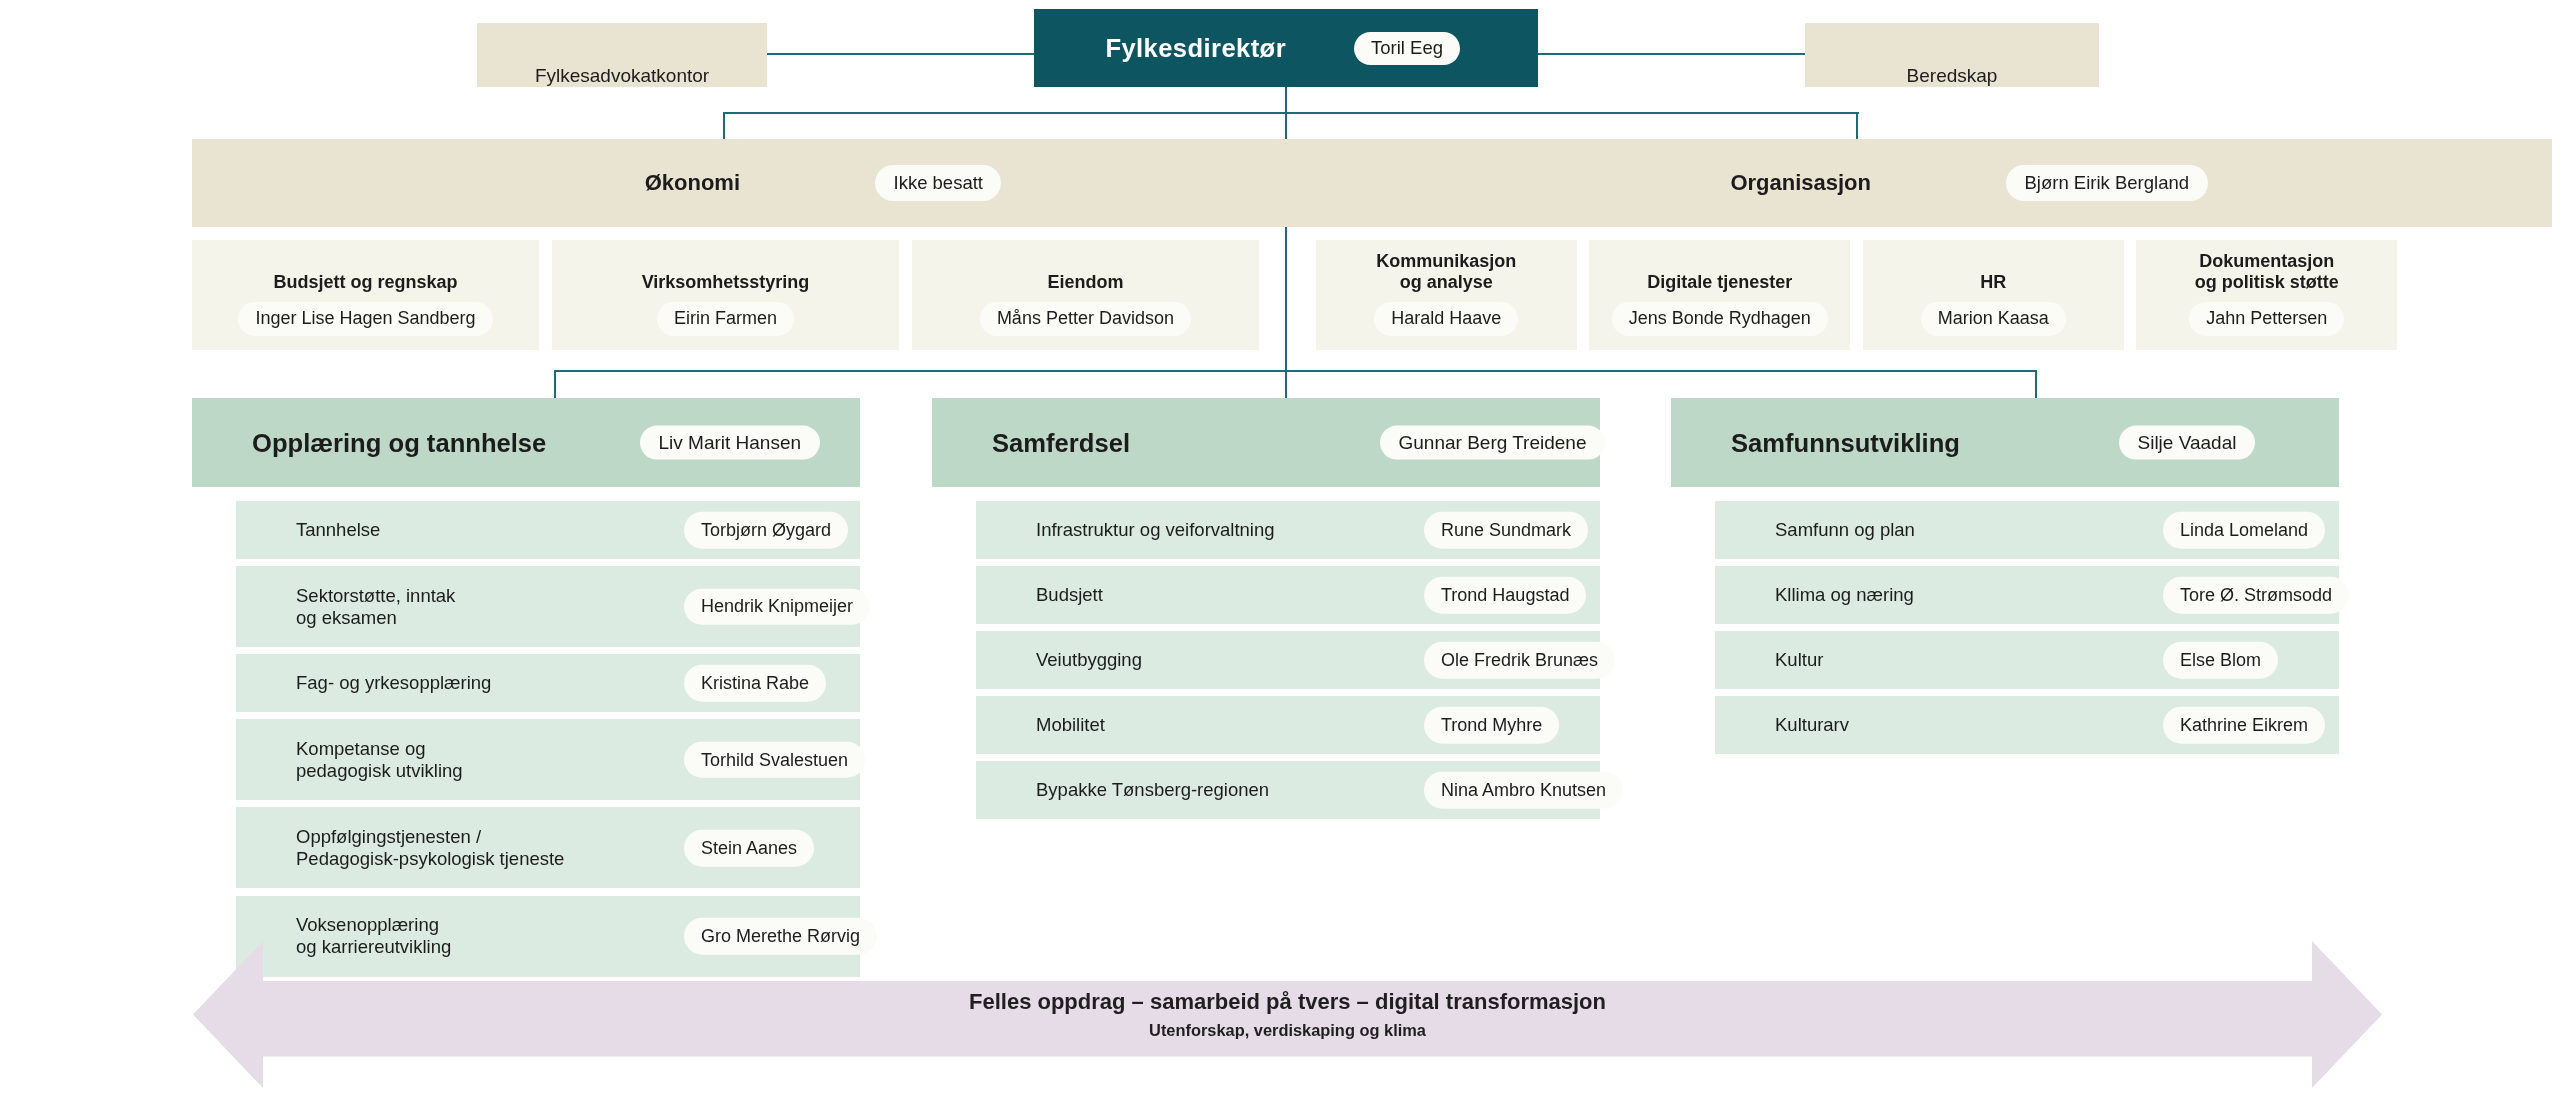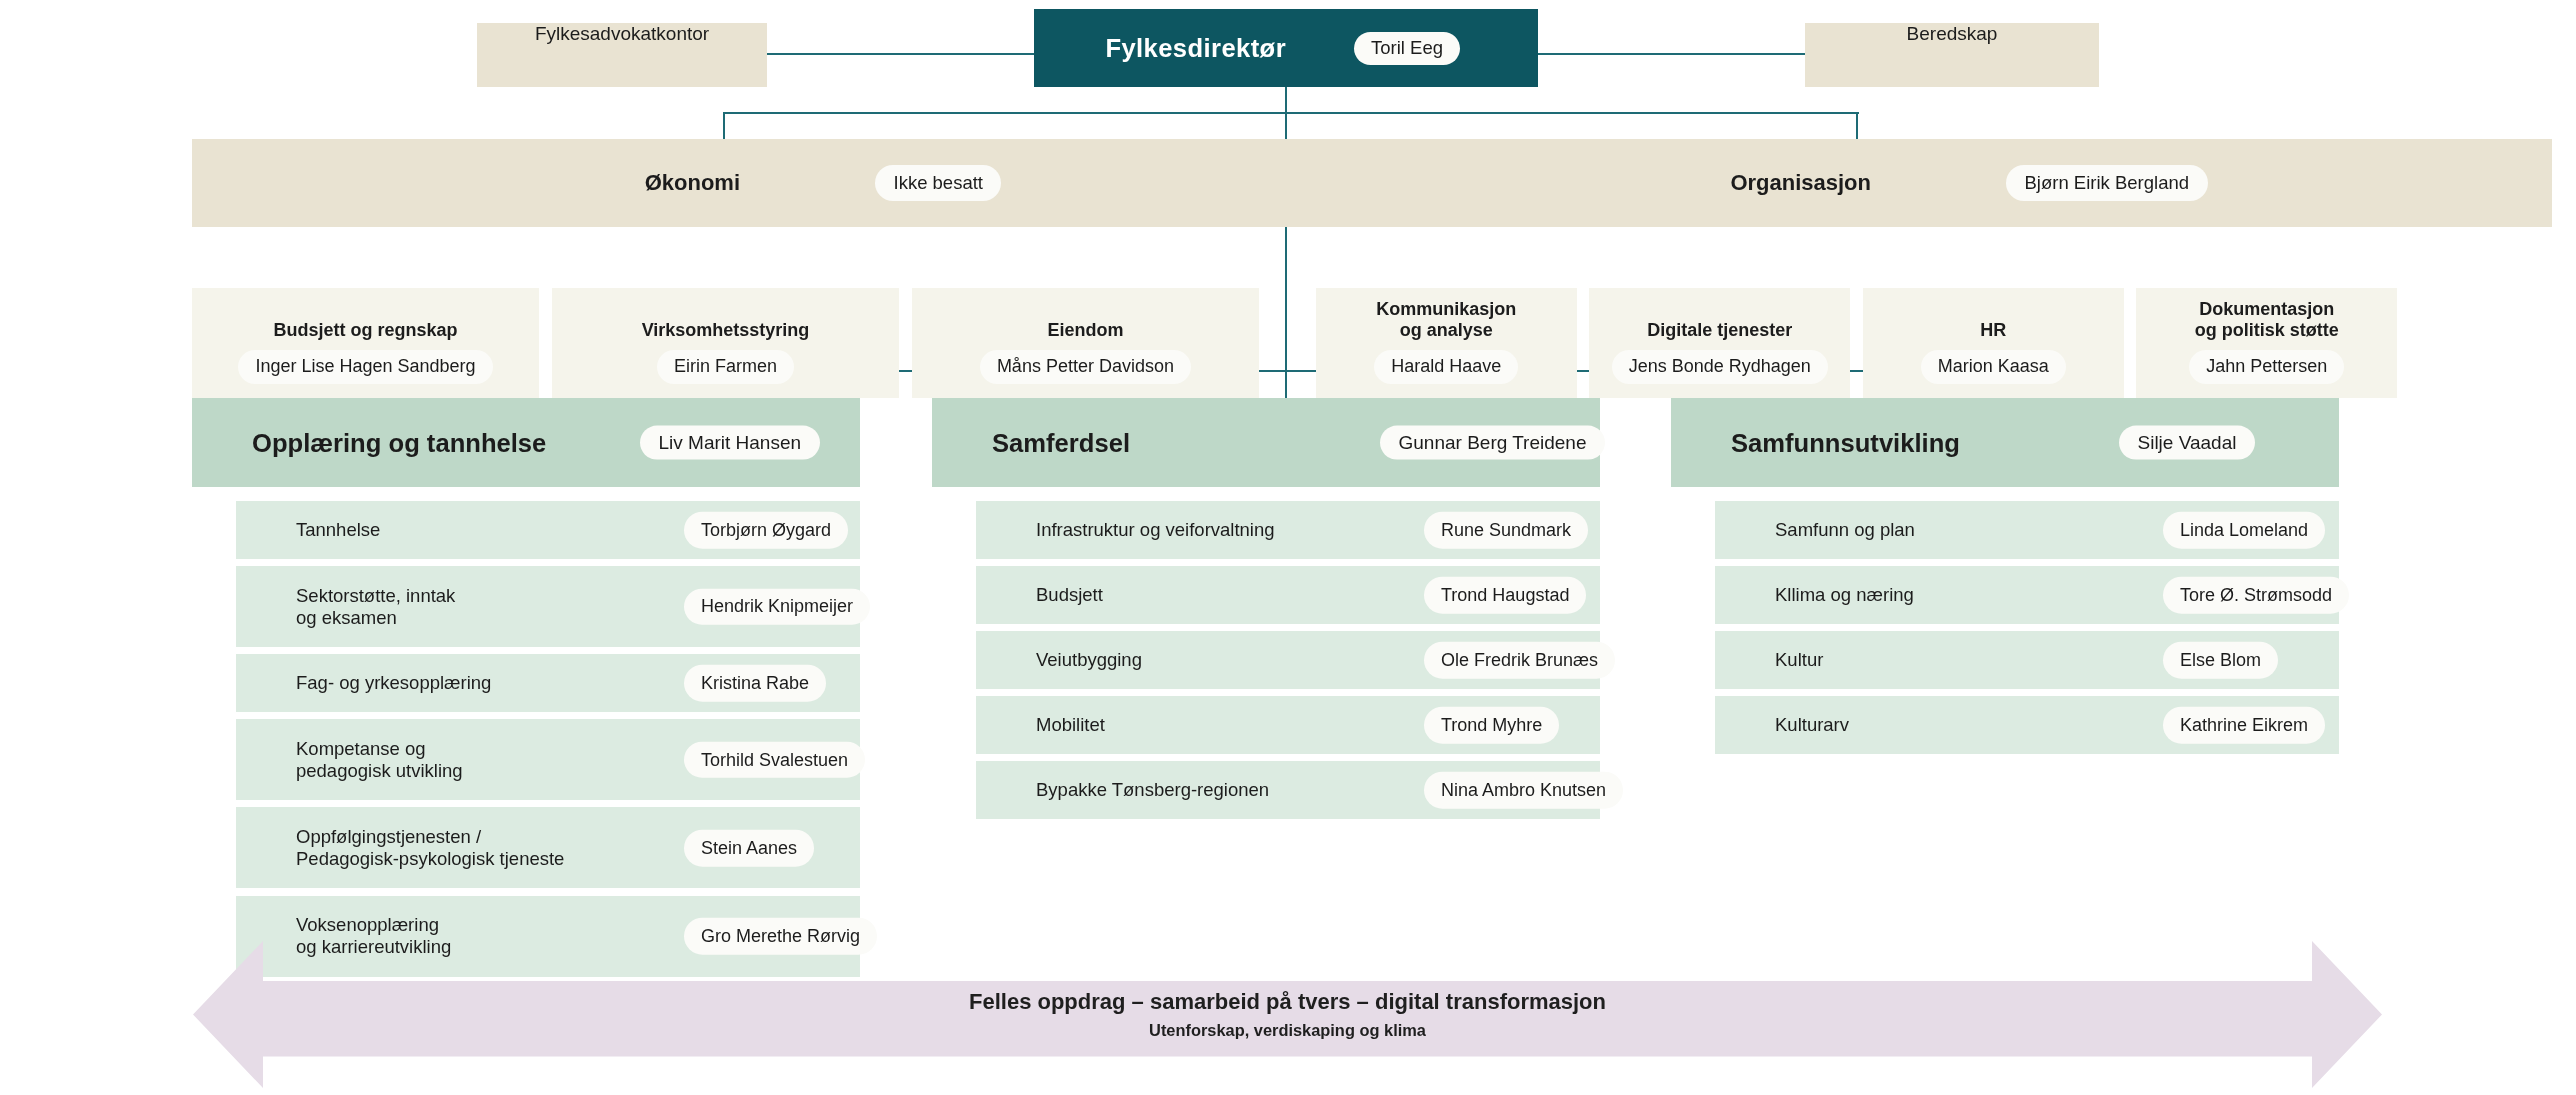--- a/index.html
+++ b/index.html
@@ -1,32 +1,32 @@
 <!DOCTYPE html>
 <html style="font-size:11.4px"><head>
 <meta charset="utf-8">
 <style>
   html,body{margin:0;padding:0;background:#ffffff;}
   body{font-family:"Liberation Sans",sans-serif;color:#1c1c1c;}
   #canvas{position:relative;width:2576px;height:1096px;background:#ffffff;overflow:hidden;}
 
   .line{position:absolute;background:#1e6b75;}
 
-  .topbox{position:absolute;background:#e9e3d2;display:flex;align-items:flex-start;justify-content:center;
+  .topbox{position:absolute;background:#e9e3d2;display:flex;align-items:flex-end;justify-content:center;
           font-size:19px;}
   .dir{position:absolute;background:#0d5661;display:flex;align-items:center;}
   .dir .t{width:50%;text-align:right;color:#ffffff;font-weight:700;font-size:25.6px;letter-spacing:0.4px;}
   .pill{background:#fbfbf8;border-radius:710px;padding:7.1px 18.5px;font-size:18.5px;white-space:nowrap;}
   .dir .pill{margin-left:68px;padding:5.7px 17px;}
 
   .staff{position:absolute;background:#e9e3d2;display:flex;align-items:center;}
   .staff .t{width:50%;text-align:right;padding-right:71px;box-sizing:border-box;font-weight:700;font-size:22px;}
   .staff .pill{margin-left:64px;}
 
-  .units{position:absolute;display:grid;gap:12.8px;margin-top:48px;}
+  .units{position:absolute;display:grid;gap:12.8px;}
   .units.c3{grid-template-columns:repeat(3,1fr);}
   .units.c4{grid-template-columns:repeat(4,1fr);}
   .unit{background:#f5f4eb;height:110px;box-sizing:border-box;display:flex;flex-direction:column;
         align-items:center;justify-content:flex-end;padding-bottom:14.2px;gap:8.5px;}
   .unit .lbl{font-weight:700;font-size:18px;text-align:center;white-space:pre-line;line-height:1.18;}
   .unit .pill{font-size:18px;padding:6.4px 17px;border-radius:17px;}
 
   .dept{position:absolute;width:668px;display:flex;flex-direction:column;gap:7px;}
   .dept-header{position:relative;height:89px;background:#bed8c8;margin-bottom:7.1px;}
   .dept-header .t{position:absolute;left:60px;top:50%;transform:translateY(-50%);font-weight:700;font-size:25.6px;}

